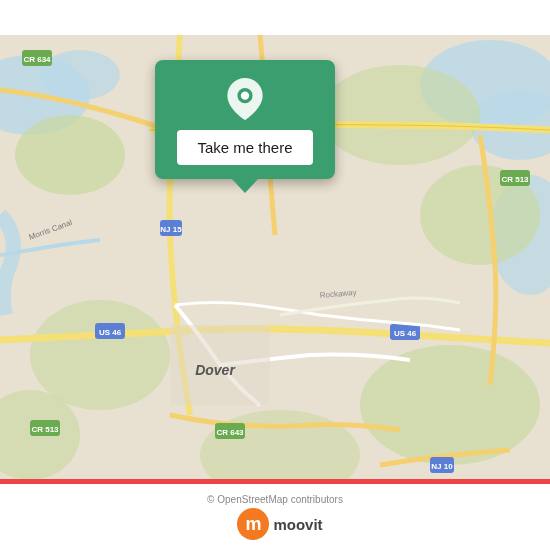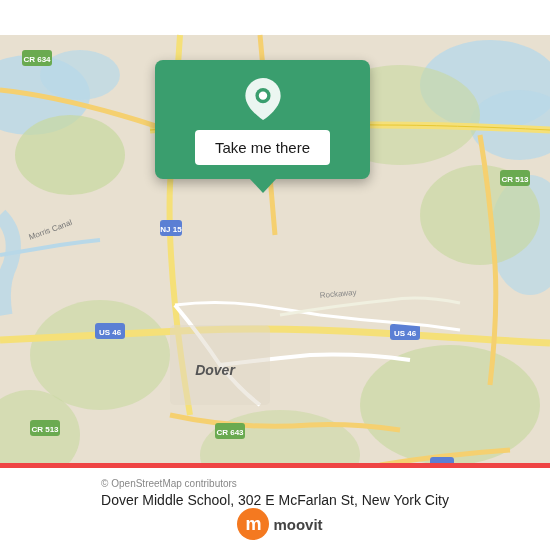--- a/index.html
+++ b/index.html
@@ -24,21 +24,21 @@
       height: 100%;
       position: absolute;
       top: 0; left: 0;
     }
 
     
     #popup-card {
       position: absolute;
       top: 60px;
       left: 155px;
-      width: 215px;
+      width: 180px;
       background: #3a9e6e;
       border-radius: 8px;
       display: flex;
       flex-direction: column;
       align-items: center;
       padding: 18px 16px 14px;
       box-shadow: 0 4px 12px rgba(0,0,0,0.3);
     }
 
     #popup-card::after {
@@ -226,21 +226,20 @@
       <circle cx="21" cy="21" r="9" fill="#3a9e6e"></circle>
       <circle cx="21" cy="21" r="5" fill="white"></circle>
     </svg>
 
     <button id="take-me-there-btn">Take me there</button>
   </div>
 
   <div id="bottom-bar">
     <div id="bottom-info">
       <div id="attribution">© OpenStreetMap contributors</div>
-      <div id="location-name">Dover Middle School, 302 E McFarlan St, New York City</div>
     </div>
 
     <div id="moovit-logo">
       <div id="moovit-logo-circle">
         <span id="moovit-logo-letter">m</span>
       </div>
       <span id="moovit-text">moovit</span>
     </div>
   </div>
 

